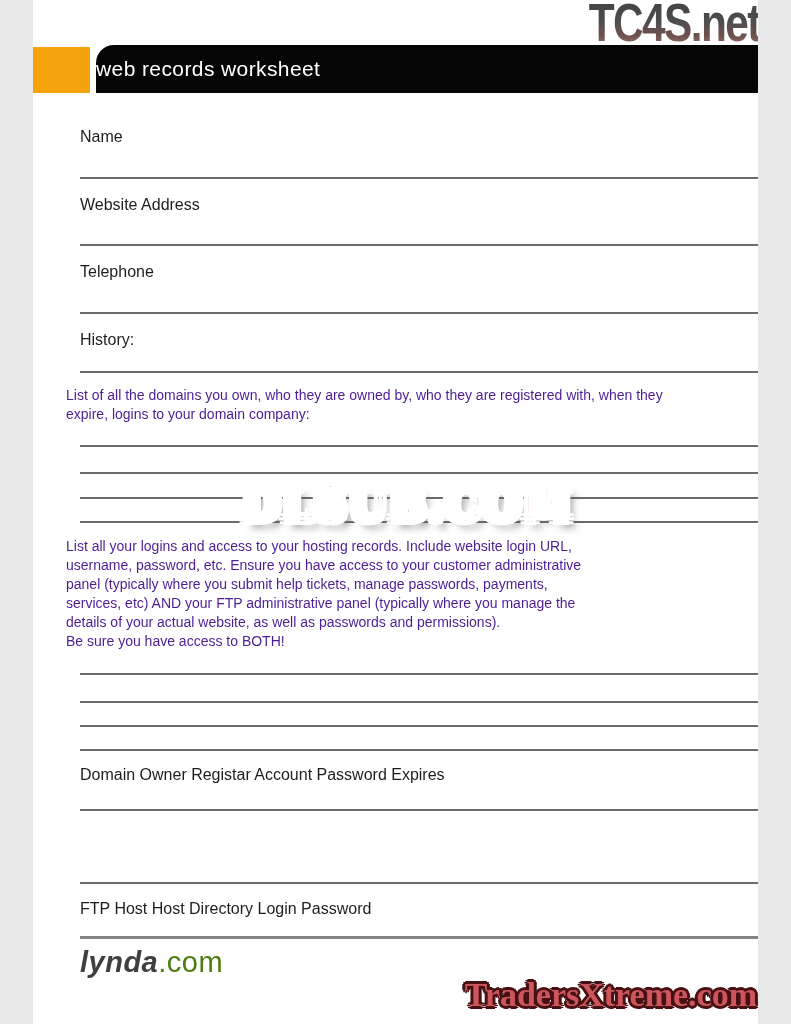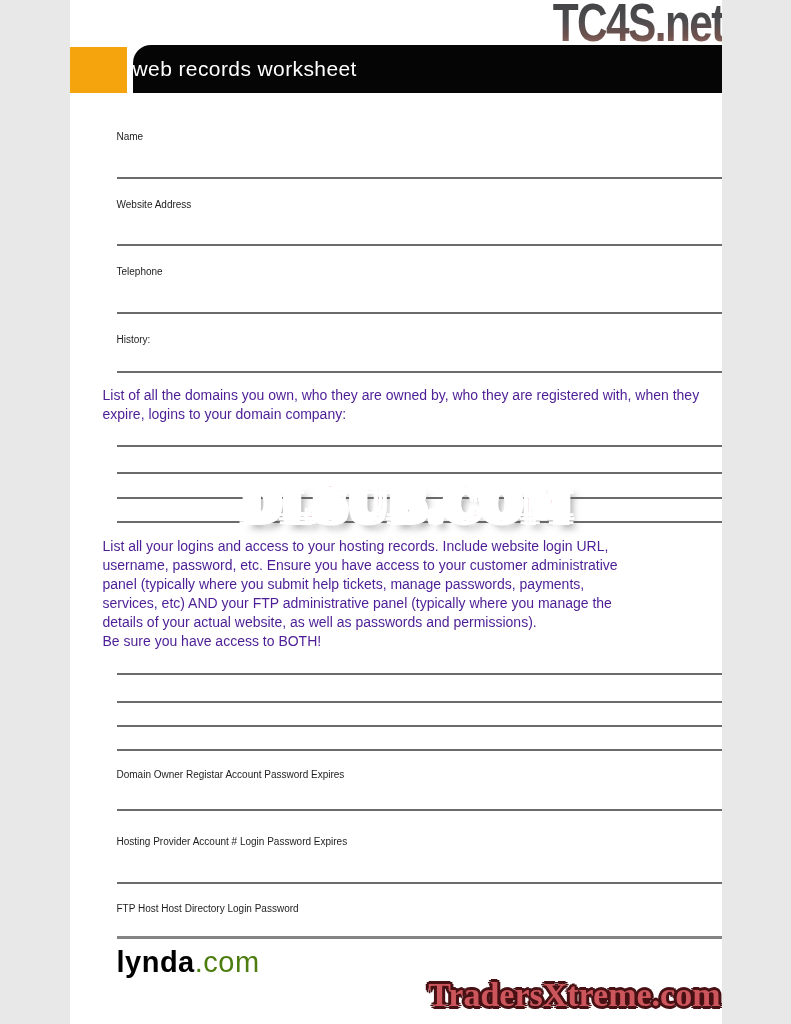--- a/index.html
+++ b/index.html
@@ -1,21 +1,21 @@
 <!DOCTYPE html>
 <html><head>
 <meta charset="utf-8">
 <style>
   * { box-sizing: border-box; margin: 0; padding: 0; }
   html, body { background: #e8e8e8; }
   body { font-family: "Liberation Sans", sans-serif; }
 
   .page {
     position: relative;
-    width: 652px;
+    width: 725px;
     height: 1024px;
     margin: 0 auto;
     background: #ffffff;
     overflow: hidden;
   }
 
   
   .wm-tc4s {
     position: absolute;
     top: -8px;
@@ -105,21 +105,21 @@
     letter-spacing: 0.4px;
     color: #ffffff;
     line-height: 48px;
     white-space: nowrap;
   }
 
   
   .lbl {
     position: absolute;
     left: 47px;
-    font-size: 10px;
+    font-size: 16px;
     line-height: 17px;
     color: #1d1d1f;
     white-space: nowrap;
   }
   .rule {
     position: absolute;
     left: 47px;
     width: 698px;
     height: 1.5px;
     background: #6b6b6b;
@@ -140,21 +140,21 @@
     width: 698px; height: 2.5px;
     background: #848484;
   }
   .footer-brand {
     position: absolute;
     left: 47px; top: 946px;
     font-size: 29px;
     letter-spacing: 0.5px;
     white-space: nowrap;
   }
-  .footer-brand .brand-main { font-weight: bold; color: #000000; }
+  .footer-brand .brand-main { font-weight: bold; color: #404040; font-style: italic; }
   .footer-brand .brand-suffix { font-weight: normal; color: #4d7c0f; }
   .page-number {
     position: absolute;
     left: 731px; top: 953px;
     width: 18px;
     text-align: center;
     font-size: 15px;
     color: #1d1d1f;
   }
 </style>
@@ -202,21 +202,20 @@
     <div>Be sure you have access to BOTH!</div>
   </div>
   <div class="rule" style="top:673px"></div>
   <div class="rule" style="top:701px"></div>
   <div class="rule" style="top:725px"></div>
   <div class="rule" style="top:749px"></div>
 
   <div class="lbl" style="top:766px">Domain Owner Registar Account Password Expires</div>
   <div class="rule" style="top:809px"></div>
 
-  <div class="lbl" style="top:833px">Hosting Provider Account # Login Password Expires</div>
   <div class="rule" style="top:882px"></div>
 
   <div class="lbl" style="top:900px">FTP Host Host Directory Login Password</div>
 
   <div class="footer-rule"></div>
   <div class="footer-brand">
     <span class="brand-main">lynda</span><span class="brand-suffix">.com</span>
   </div>
   <div class="page-number">1</div>
 

